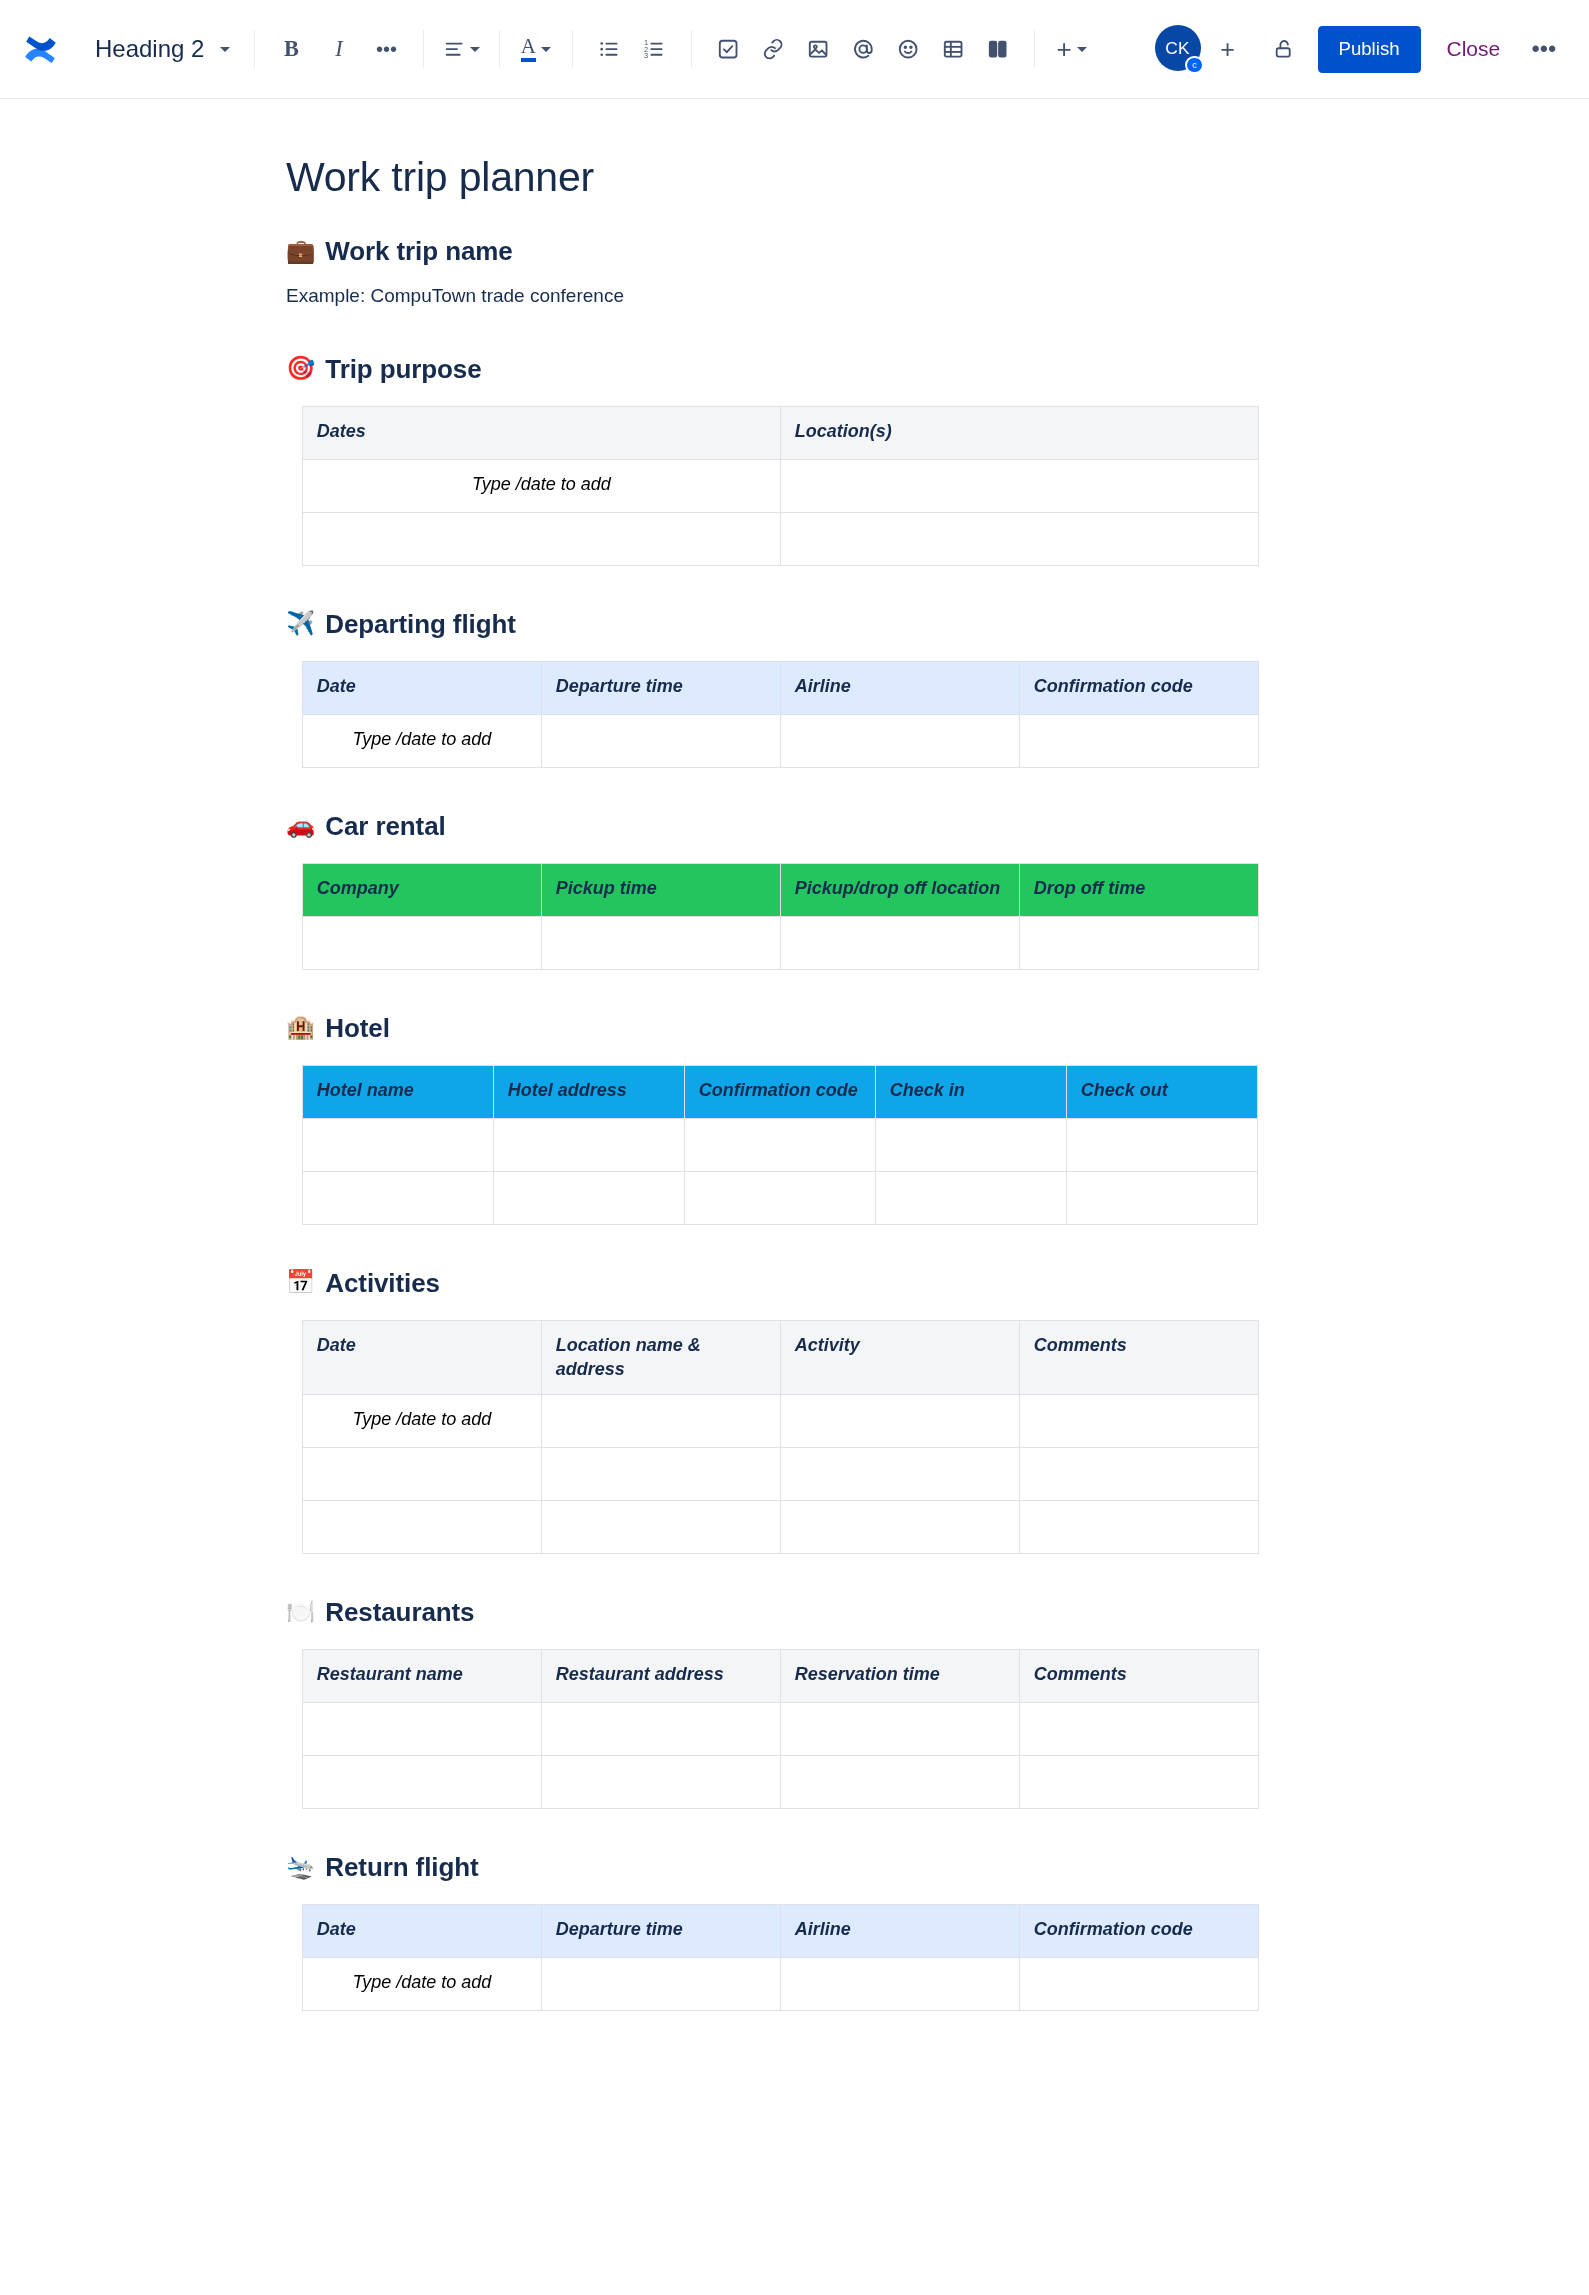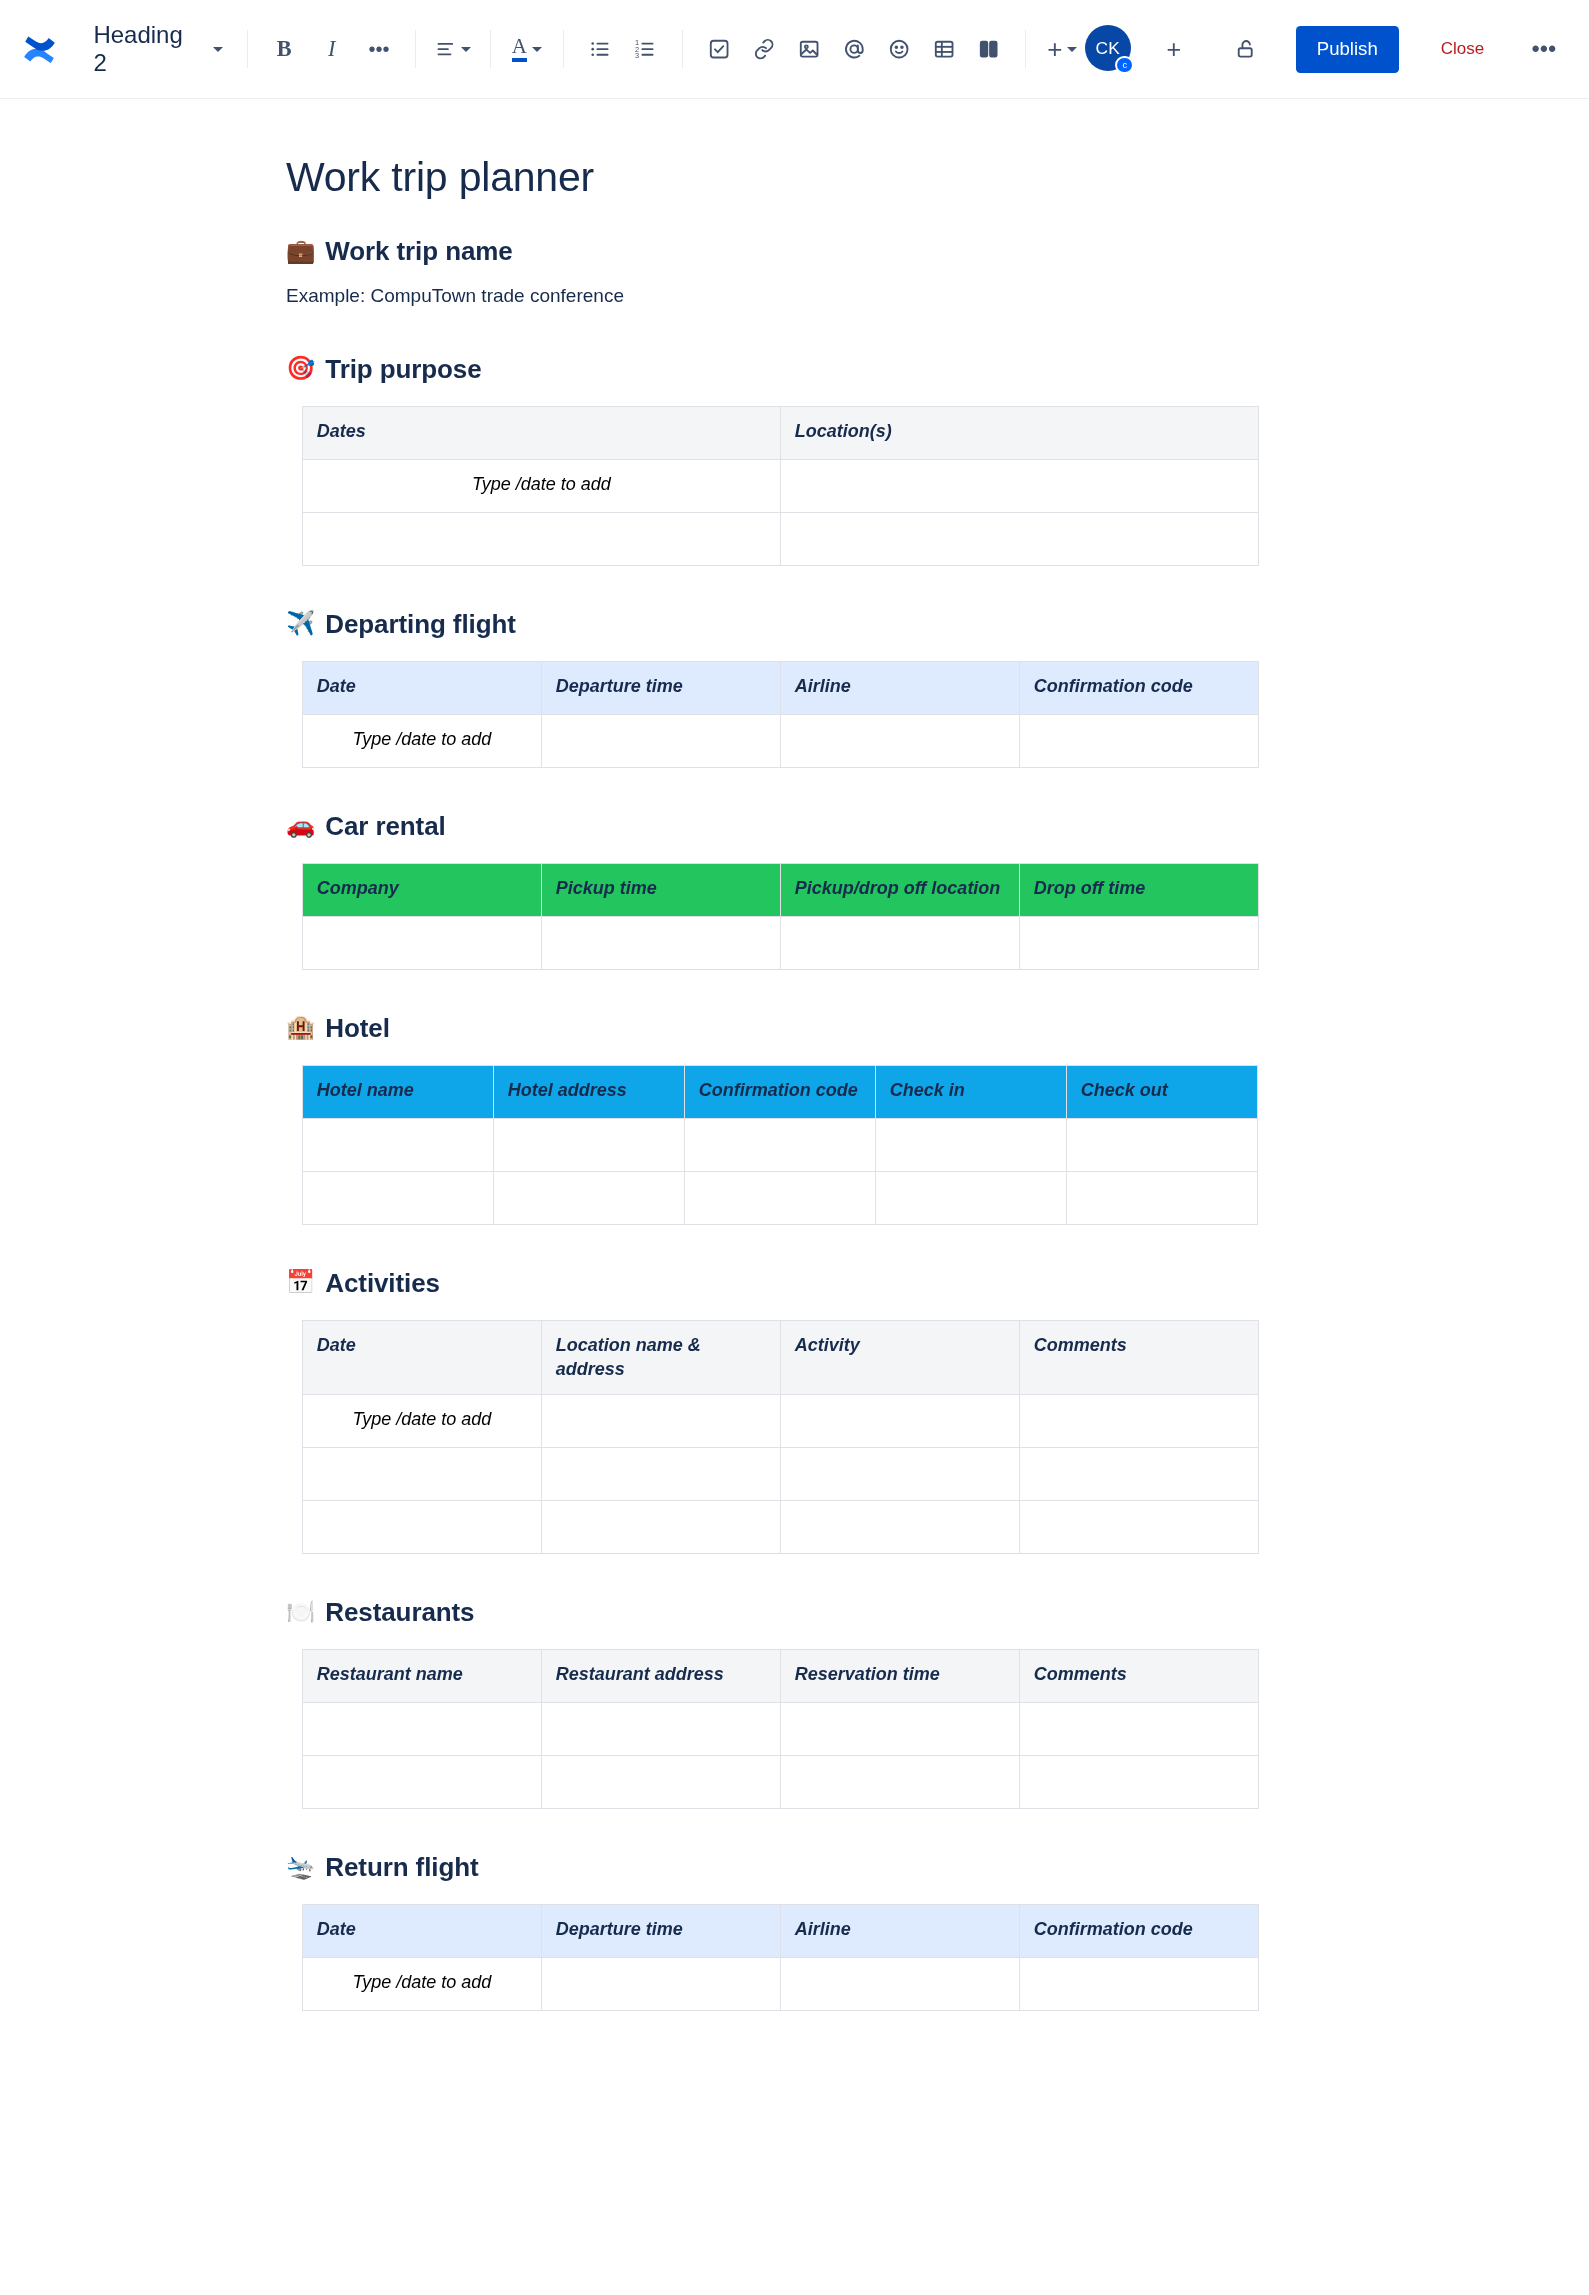--- a/index.html
+++ b/index.html
@@ -76,21 +76,21 @@
     border-left: 5px solid transparent;
     border-right: 5px solid transparent;
     border-top: 5px solid #42526e;
     margin-left: 5px;
   }
 
   .tb-right {
     margin-left: auto;
     display: flex;
     align-items: center;
-    gap: 16px;
+    gap: 0;
   }
   .avatar-wrap { position: relative; width: 48px; height: 48px; margin-right: 5px; }
   .avatar {
     width: 46px; height: 46px;
     border-radius: 50%;
     background: #0747a6;
     color: #ffffff;
     font-size: 17.4px;
     display: flex; align-items: center; justify-content: center;
     letter-spacing: 0.3px;
@@ -121,22 +121,22 @@
     border-radius: 4.3px;
     padding: 0 21px;
     height: 47px;
     display: flex; align-items: center; justify-content: center;
     cursor: pointer;
     margin-right: 10px;
     border: none;
     font-family: "Liberation Sans", sans-serif;
   }
   .close-btn {
-    font-size: 17px;
-    color: #b91c1c;
+    font-size: 21px;
+    color: #701a75;
     padding: 0 16px;
     height: 47px;
     display: flex; align-items: center;
     cursor: pointer;
     border-radius: 4.3px;
   }
   .more-btn {
     width: 43px; height: 43px;
     display: flex; align-items: center; justify-content: center;
     font-size: 23.6px; color: #42526e; cursor: pointer;

